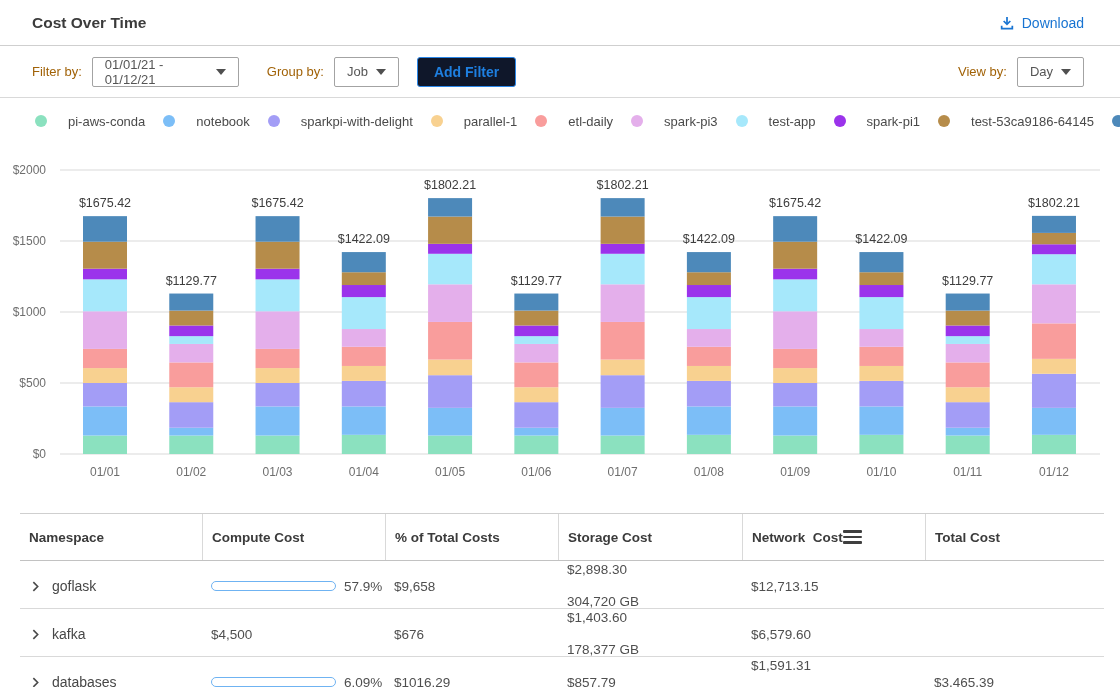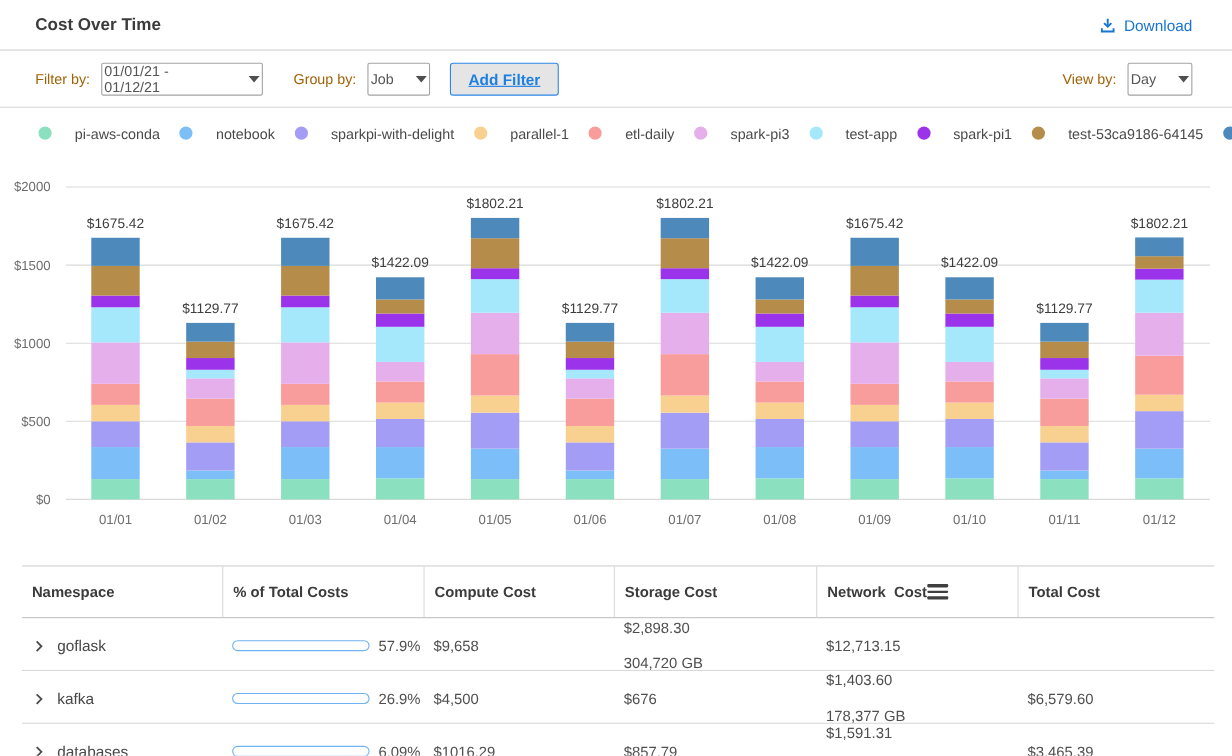--- a/index.html
+++ b/index.html
@@ -12,29 +12,29 @@
   .title { font-size:15.5px; font-weight:bold; color:#3b3b3b; }
   .download { display:flex; align-items:center; gap:7px; background:none; border:none;
               color:#1874d2; font-size:14px; font-weight:normal; cursor:pointer;
               font-family:"Liberation Sans", sans-serif; }
 
   
   .filterbar { height:52px; display:flex; align-items:center; padding:0 36px 0 32px;
                border-bottom:1px solid #d9d9d9; }
   .flabel { font-size:13px; font-weight:normal; color:#a16207; margin-right:10px; }
   .selectbox { height:30px; border:1px solid #a3a3a3; border-radius:2px; background:#fff;
-               display:flex; align-items:center; gap:20px; padding:0 2px;
+               display:flex; align-items:center; gap:8px; padding:0 12px;
                font-size:13px; color:#555; cursor:pointer; }
   .caret { width:0; height:0; border-left:5px solid transparent; border-right:5px solid transparent;
            border-top:6px solid #4f4f4f; }
   .datebox { width:147px; justify-content:space-between; }
-  .add-filter { height:30px; margin-left:18px; padding:0 16px; background:#e5e5e5;
+  .add-filter { height:30px; margin-left:18px; padding:0 16px; background:#0f172a;
                 border:1px solid #2b87e8; border-radius:3px; color:#1e7fe0;
                 font-size:14px; font-weight:bold; cursor:pointer;
-                font-family:"Liberation Sans", sans-serif;text-decoration:underline; }
+                font-family:"Liberation Sans", sans-serif; }
   .spacer { flex:1; }
   .gap28 { width:28px; }
 
   
   .legendbar { height:46px; display:flex; align-items:center; padding:0 32px 0 35px; }
   .legend-items { display:flex; align-items:center; gap:18px; flex-wrap:nowrap; }
   .legend-item { display:flex; align-items:center; gap:21px; cursor:pointer; }
   .dot { width:12px; height:12px; border-radius:50%; flex:none; }
   .legend-label { font-size:13px; color:#4a4a4a; white-space:nowrap; }
   .deselect { display:flex; align-items:center; gap:8px; margin-left:22px; background:none;
@@ -326,22 +326,22 @@
     <rect x="1031.9699999999998" y="88.906" width="44" height="11.359999999999985" fill="#B68C4A"></rect>
     <rect x="1031.9699999999998" y="71.86599999999999" width="44" height="17.04000000000002" fill="#4D89BA"></rect>
     <text x="1053.9699999999998" y="62.865999999999985" text-anchor="middle" class="bar-label">$1802.21</text>
     <text x="1053.9699999999998" y="332" text-anchor="middle" class="xtick">01/12</text>
   </svg>
 
 
 <div class="cost-table">
   <div class="tgrid thead">
     <div class="th">Namespace</div>
+    <div class="th sep">Compute Cost</div>
     <div class="th sep">% of Total Costs</div>
-    <div class="th sep">Compute Cost</div>
     <div class="th sep">Storage Cost</div>
     <div class="th sep network">
       <span>Network  Cost</span>
       <button class="burger"><i></i><i></i><i></i></button>
     </div>
     <div class="th sep">Total Cost</div>
   </div>
   <div id="table-body">
   <div class="tgrid trow">
     <div class="td ns-cell">
@@ -366,24 +366,20 @@
 
   <div class="tgrid trow">
     <div class="td ns-cell">
       <button class="chev-btn">
         <svg width="13" height="13" viewBox="0 0 24 24" fill="none" stroke="#4a4a4a" stroke-width="3">
               <path d="M8 4l8 8-8 8"></path>
             </svg>
       </button>
       <span class="ns-name">kafka</span>
     </div>
-    <div class="td pct-cell">
-      <span class="track"><span class="fill" style="width: 26.9%;"></span></span>
-      <span class="pct-text">26.9%</span>
-    </div>
     <div class="td c-compute">$4,500</div>
     <div class="td c-storage">$676</div>
     <div class="td net-cell">
       <span class="net-cost">$1,403.60</span>
       <span class="net-gb">178,377 GB</span>
     </div>
     <div class="td c-total">$6,579.60</div>
   </div>
 
   <div class="tgrid trow">

